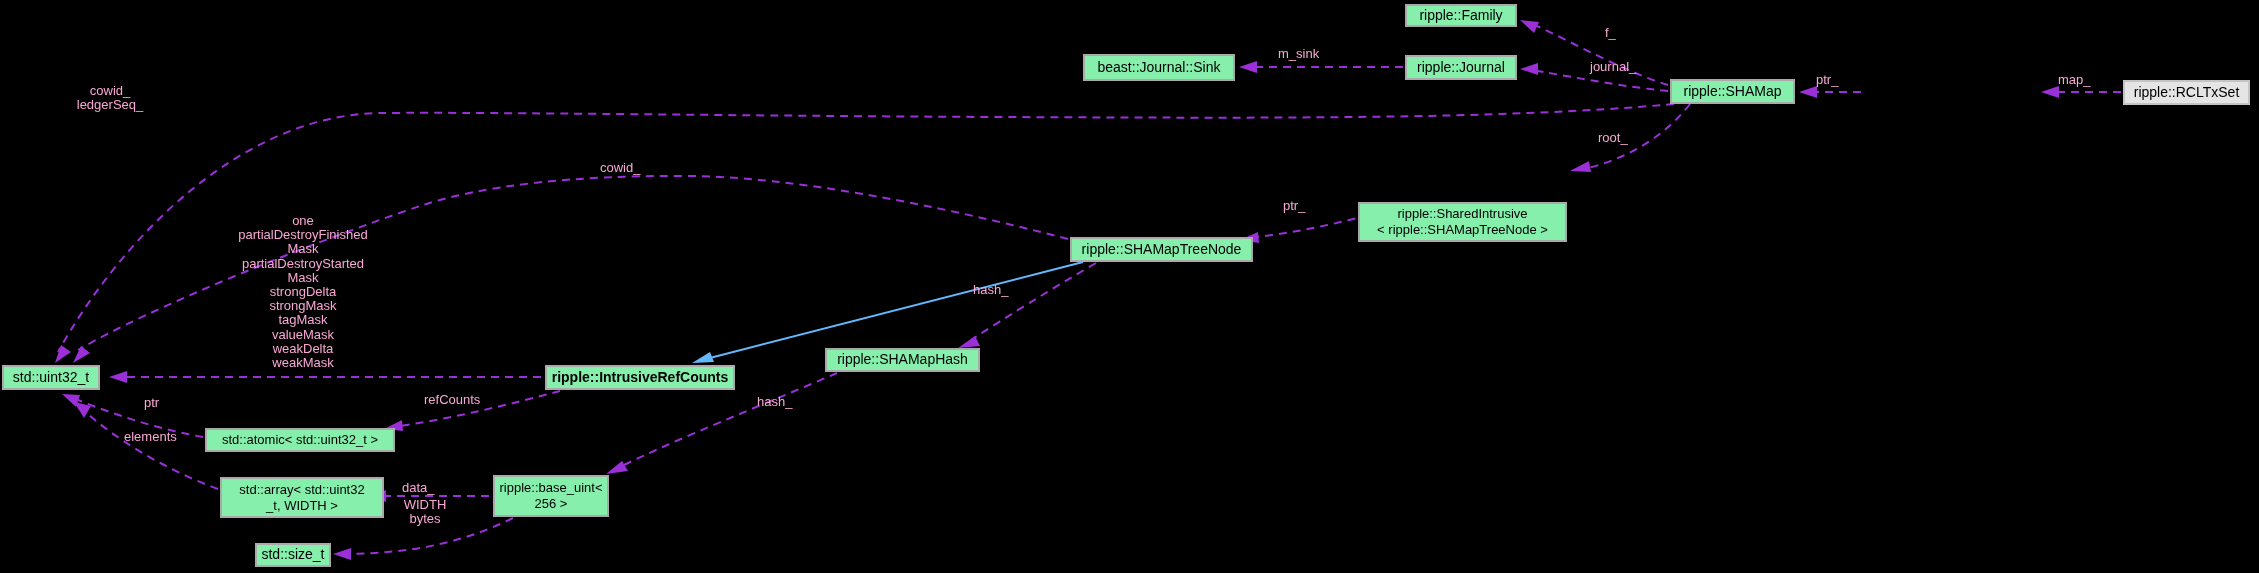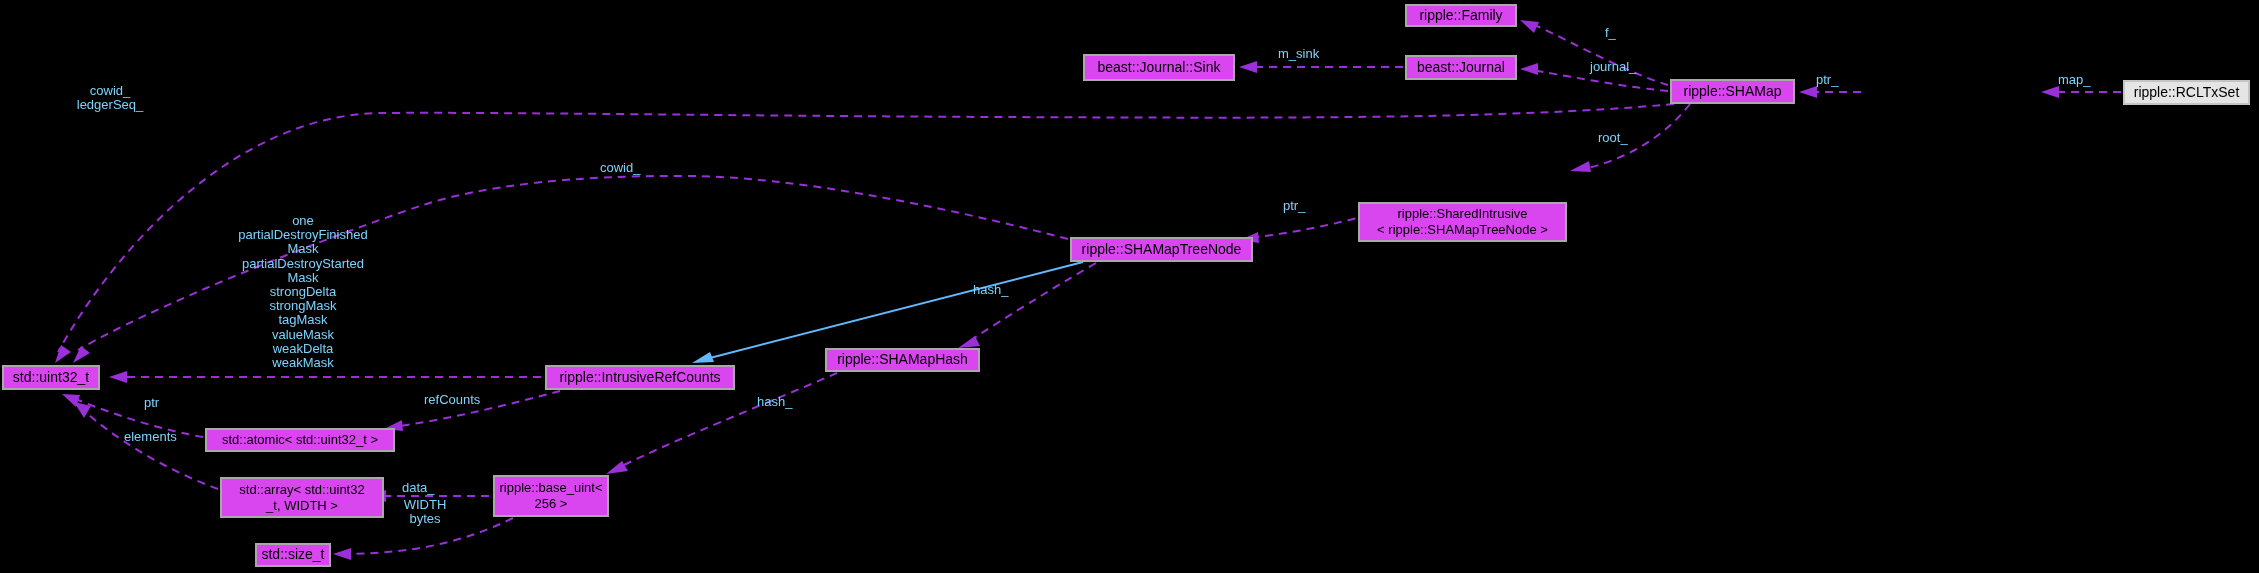--- a/index.html
+++ b/index.html
@@ -1,37 +1,37 @@
 <!DOCTYPE html>
 <html><head>
 <meta charset="utf-8">
 <style>
   html,body{margin:0;padding:0;background:#000;}
   .canvas{position:relative;width:2259px;height:573px;background:#000000;overflow:hidden;
           font-family:"Liberation Sans","DejaVu Sans",sans-serif;}
   svg.edges{position:absolute;left:0;top:0;z-index:1;}
-  .node{position:absolute;z-index:2;background:#d946ef;border:2px solid #a9a9a9;color:#000;
+  .node{position:absolute;z-index:2;background:#86efac;border:2px solid #a9a9a9;color:#000;
         display:flex;align-items:center;justify-content:center;text-align:center;
         font-size:14px;line-height:1.22;white-space:pre-line;box-sizing:border-box;padding:1px 3px;}
   .node.hl{background:#e5e5e5;border-color:#c4c4c4;}
   .node.sm{font-size:13px;}
-  .elabel{position:absolute;z-index:3;color:#7dd3fc;font-size:13px;line-height:14.2px;
+  .elabel{position:absolute;z-index:3;color:#f9a8d4;font-size:13px;line-height:14.2px;
           white-space:pre-line;}
   .elabel.ctr{text-align:center;}
   
   .n-family{left:1405px;top:4px;width:112px;height:23px;}
   .n-sink{left:1083px;top:54px;width:152px;height:27px;}
   .n-journal{left:1405px;top:55px;width:112px;height:25px;}
   .n-shamap{left:1670px;top:79px;width:125px;height:25px;}
   .n-sharedptr{left:1863px;top:73px;width:174px;height:39px;}
   .n-rcltxset{left:2123px;top:80px;width:127px;height:25px;}
   .n-sharedintrusive{left:1358px;top:167px;width:209px;height:40px;margin-top:35px;}
   .n-treenode{left:1070px;top:237px;width:183px;height:25px;}
   .n-shamaphash{left:825px;top:348px;width:155px;height:24px;}
-  .n-refcounts{left:545px;top:365px;width:190px;height:25px;}
+  .n-refcounts{left:545px;top:365px;width:190px;height:25px;font-weight:bold;}
   .n-uint32{left:2px;top:365px;width:98px;height:25px;}
   .n-atomic{left:205px;top:428px;width:190px;height:24px;}
   .n-array{left:220px;top:477px;width:164px;height:41px;}
   .n-baseuint{left:493px;top:475px;width:116px;height:42px;}
   .n-sizet{left:255px;top:543px;width:76px;height:24px;}
   
   .e-f{left:1605px;top:26px;}
   .e-journal{left:1590px;top:60px;}
   .e-msink{left:1278px;top:47px;}
   .e-ptra{left:1816px;top:73px;}
@@ -94,21 +94,21 @@
       <polygon points="333,554 351,548 351,560"></polygon>
     </g>
     <g>
       <path d="M1083,262 L706,359" stroke="#63b8ff" stroke-width="2" fill="none"></path>
       <polygon points="692,363 710,352 714,362" fill="#63b8ff"></polygon>
     </g>
   </svg>
 
   <div class="node n-family">ripple::Family</div>
   <div class="node n-sink">beast::Journal::Sink</div>
-  <div class="node n-journal">beast::Journal</div>
+  <div class="node n-journal">ripple::Journal</div>
   <div class="node n-shamap">ripple::SHAMap</div>
   <div class="node hl n-rcltxset">ripple::RCLTxSet</div>
   <div class="node sm n-sharedintrusive">ripple::SharedIntrusive
 &lt; ripple::SHAMapTreeNode &gt;</div>
   <div class="node n-treenode">ripple::SHAMapTreeNode</div>
   <div class="node n-shamaphash">ripple::SHAMapHash</div>
   <div class="node n-refcounts">ripple::IntrusiveRefCounts</div>
   <div class="node n-uint32">std::uint32_t</div>
   <div class="node sm n-atomic">std::atomic&lt; std::uint32_t &gt;</div>
   <div class="node sm n-array">std::array&lt; std::uint32

